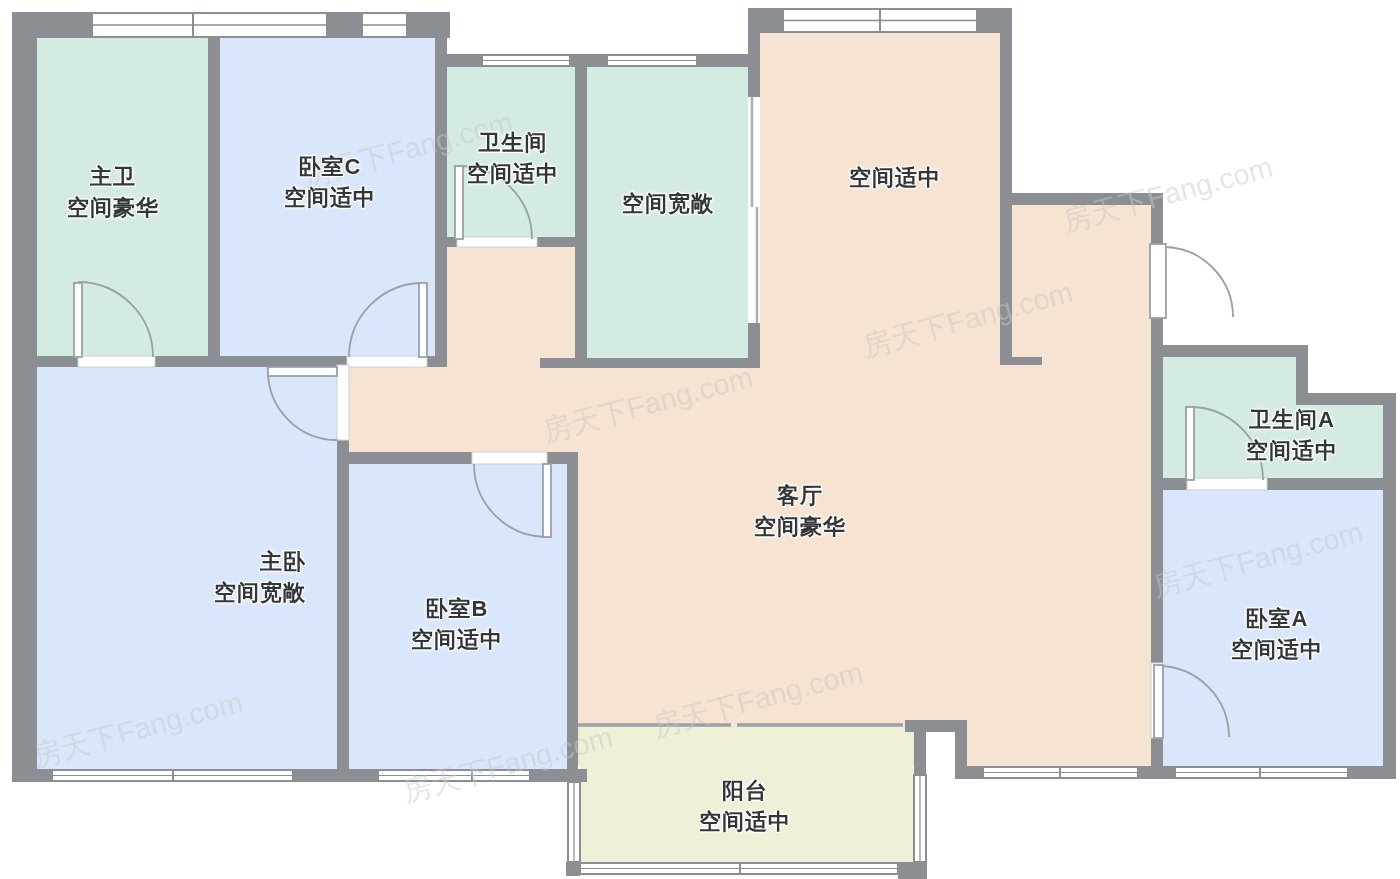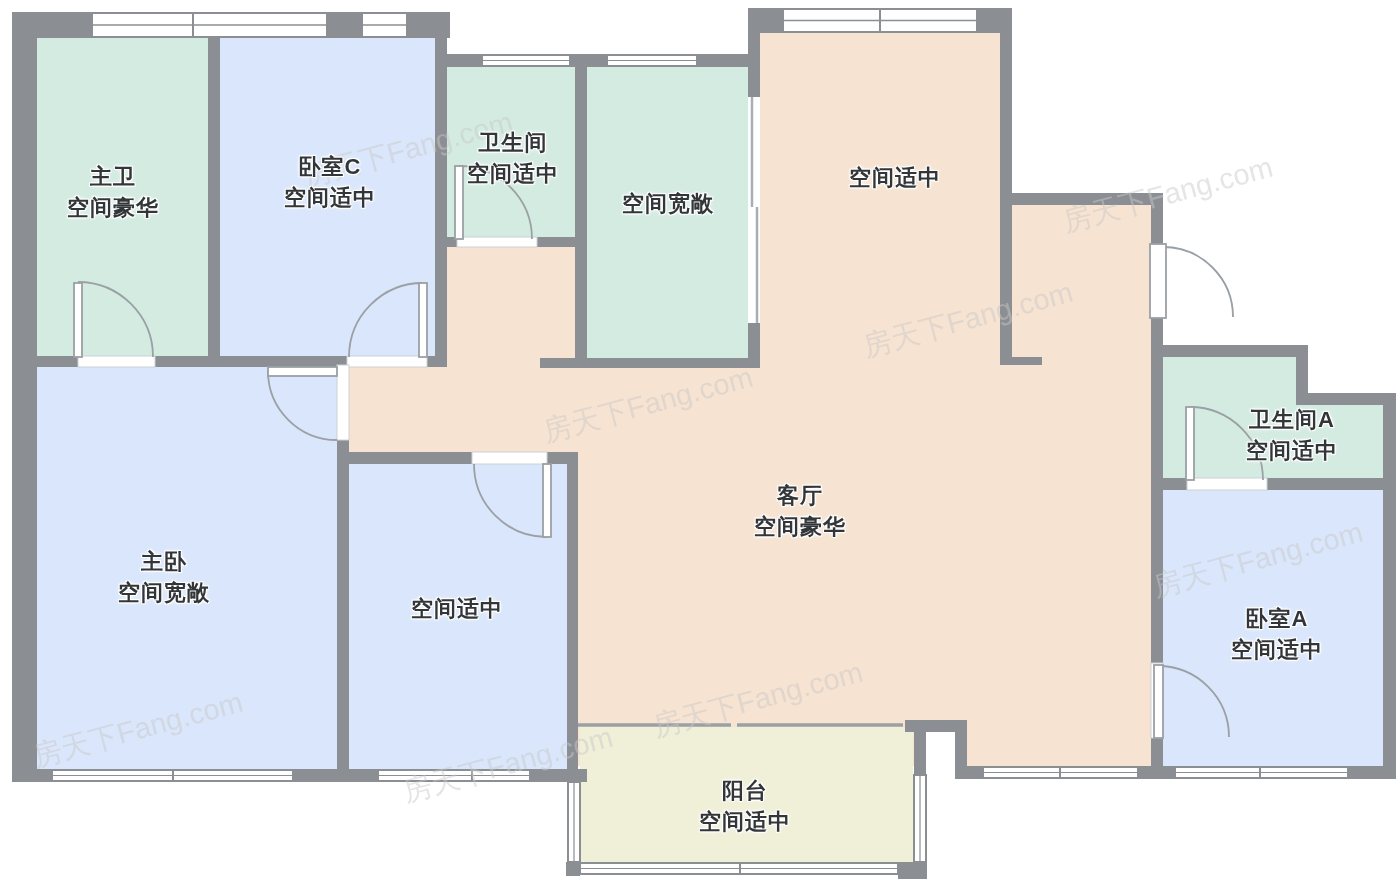--- a/index.html
+++ b/index.html
@@ -250,25 +250,26 @@
   <div class="lbl" style="left:668px;top:188px;">
       <div>空间宽敞</div>
     </div>
   <div class="lbl" style="left:895px;top:162px;">
       <div>空间适中</div>
     </div>
   <div class="lbl" style="left:1292px;top:404px;">
       <div>卫生间A</div>
       <div>空间适中</div>
     </div>
-  <div class="lbl" style="left:164px;top:546px;">
+  <div class="lbl" style="left:176px;top:546px;text-align:right;">
       <div>主卧</div>
       <div>空间宽敞</div>
     </div>
   <div class="lbl" style="left:457px;top:593px;">
+      <div>卧室B</div>
       <div>空间适中</div>
     </div>
   <div class="lbl" style="left:800px;top:480px;">
       <div>客厅</div>
       <div>空间豪华</div>
     </div>
   <div class="lbl" style="left:1277px;top:603px;">
       <div>卧室A</div>
       <div>空间适中</div>
     </div>

